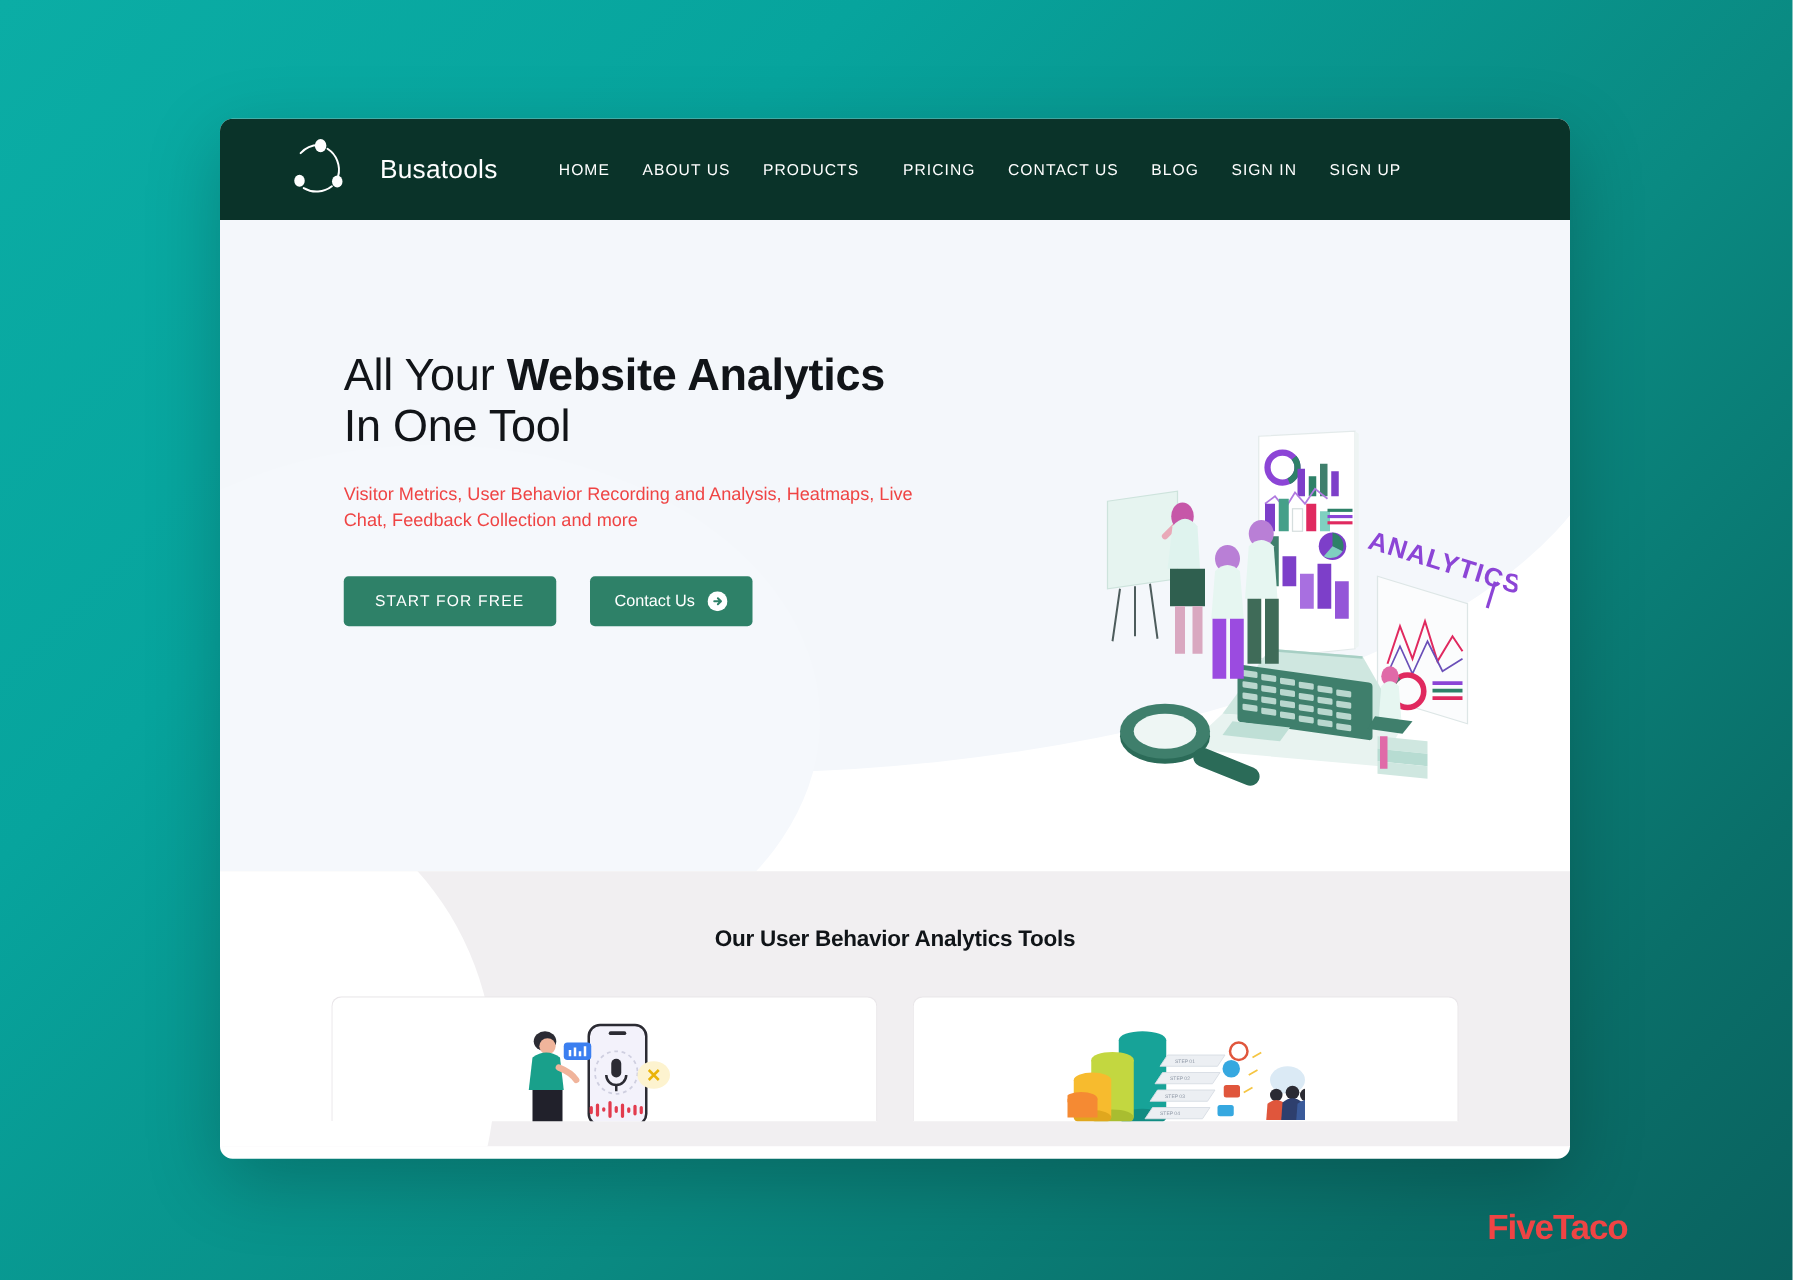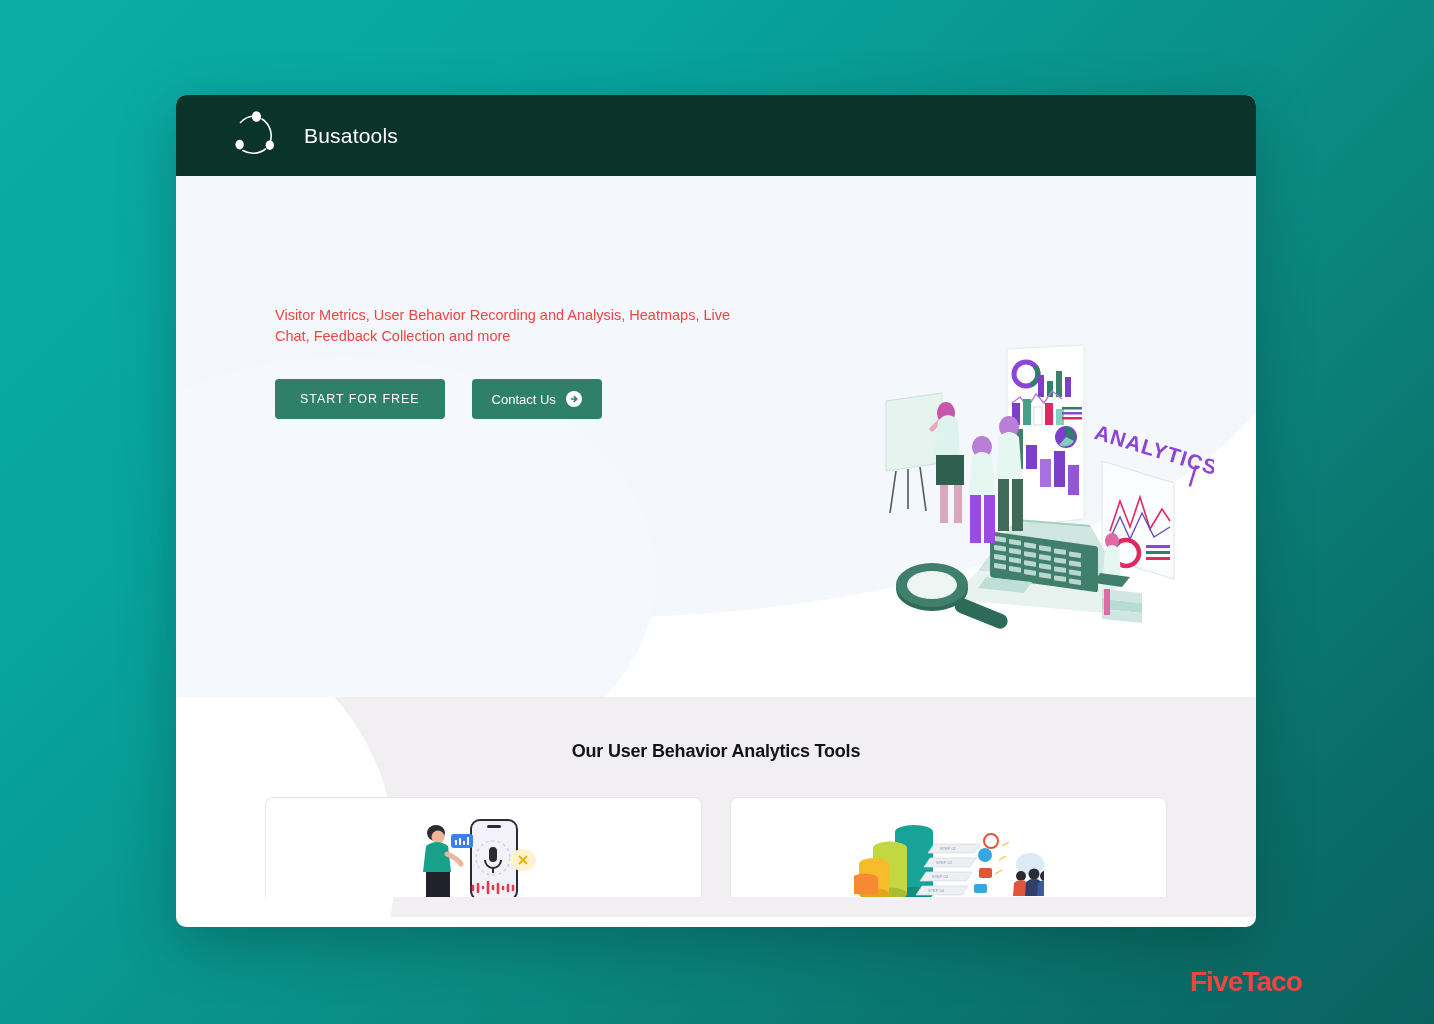--- a/index.html
+++ b/index.html
@@ -122,27 +122,38 @@
           <path d="M38 14 A20 20 0 0 1 46.5 36"></path>
           <path d="M41.5 44 A20 20 0 0 1 19 45.5"></path>
         </g>
         <ellipse cx="32.5" cy="11.5" rx="4.6" ry="5.3" fill="#ffffff"></ellipse>
         <ellipse cx="45.8" cy="40.2" rx="4.2" ry="4.8" fill="#ffffff"></ellipse>
         <ellipse cx="15.6" cy="39.6" rx="4.2" ry="4.8" fill="#ffffff"></ellipse>
       </svg>
       <span id="brand-name">Busatools</span>
     </div>
 
+    <nav id="main-nav">
+      <a href="#">HOME</a>
+      <a href="#">ABOUT US</a>
+      <a href="#" class="wide">PRODUCTS</a>
+      <a href="#">PRICING</a>
+      <a href="#">CONTACT US</a>
+      <a href="#">BLOG</a>
+      <a href="#">SIGN IN</a>
+      <a href="#">SIGN UP</a>
+    </nav>
   </header>
 
   <section id="hero">
     <div id="hero-wave"></div>
     <div id="hero-blob"></div>
 
     <div id="hero-inner">
+      <h1 id="hero-title"><span>All Your </span><b>Website Analytics</b><span> In One Tool</span></h1>
 
       <p id="hero-sub">Visitor Metrics, User Behavior Recording and Analysis, Heatmaps, Live Chat, Feedback Collection and more</p>
 
       <div id="hero-actions">
         <button id="btn-start">START FOR FREE</button>
         <button id="btn-contact">
           <span>Contact Us</span>
           <svg id="arrow-circle" viewBox="0 0 16 16">
             <circle cx="8" cy="8" r="8" fill="#ffffff"></circle>
             <path d="M5.4 8h5.1M8.3 5.6 10.8 8l-2.5 2.4" stroke="#2e8168" stroke-width="1.6" fill="none" stroke-linecap="round" stroke-linejoin="round"></path>

